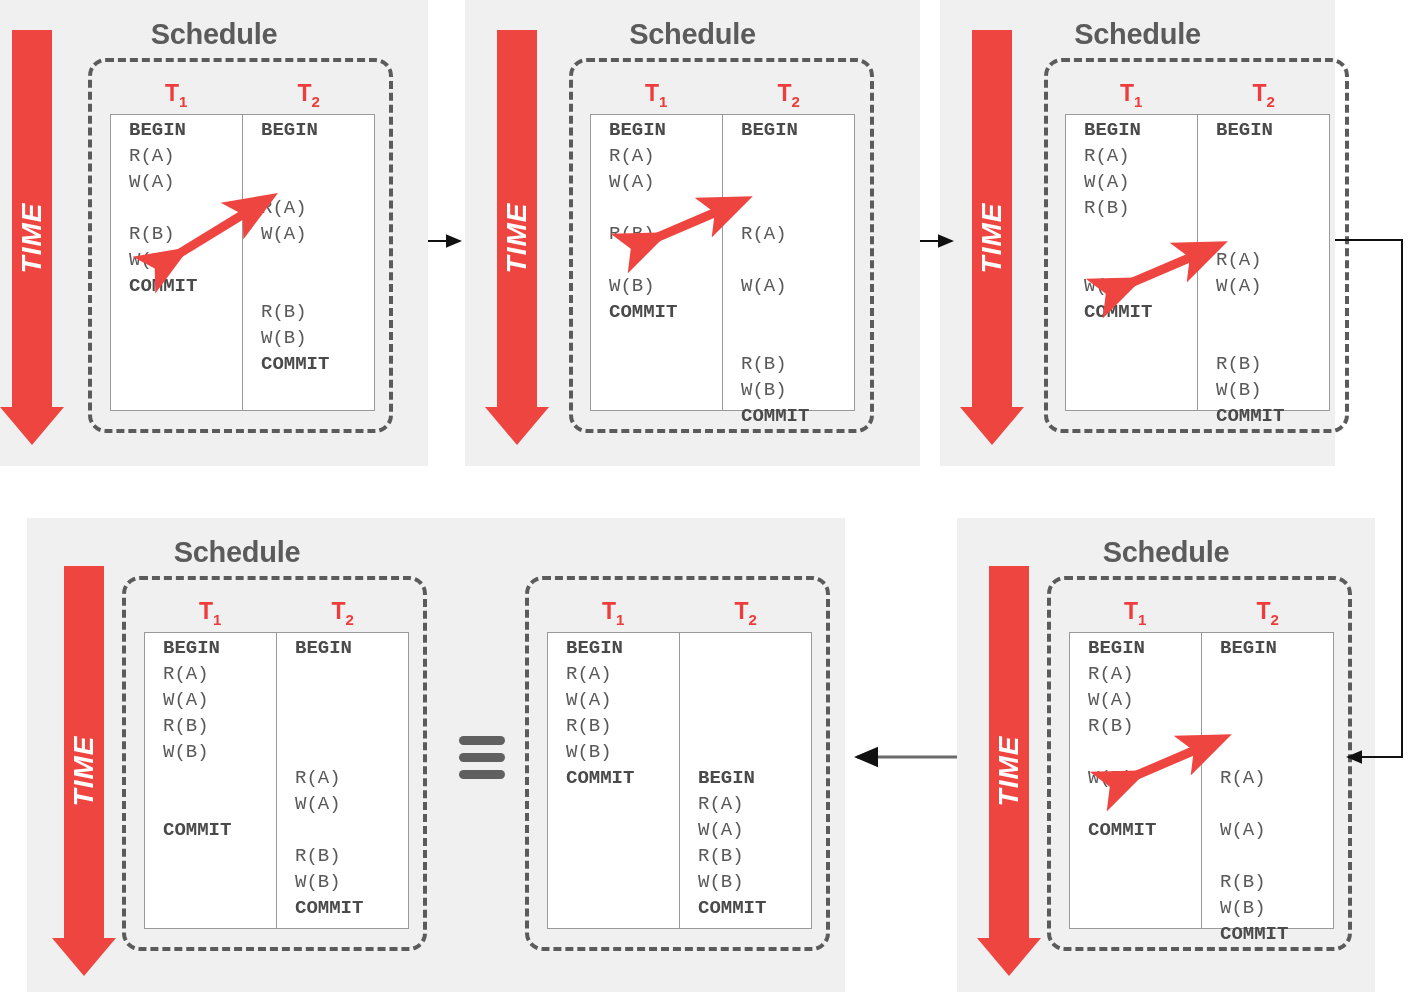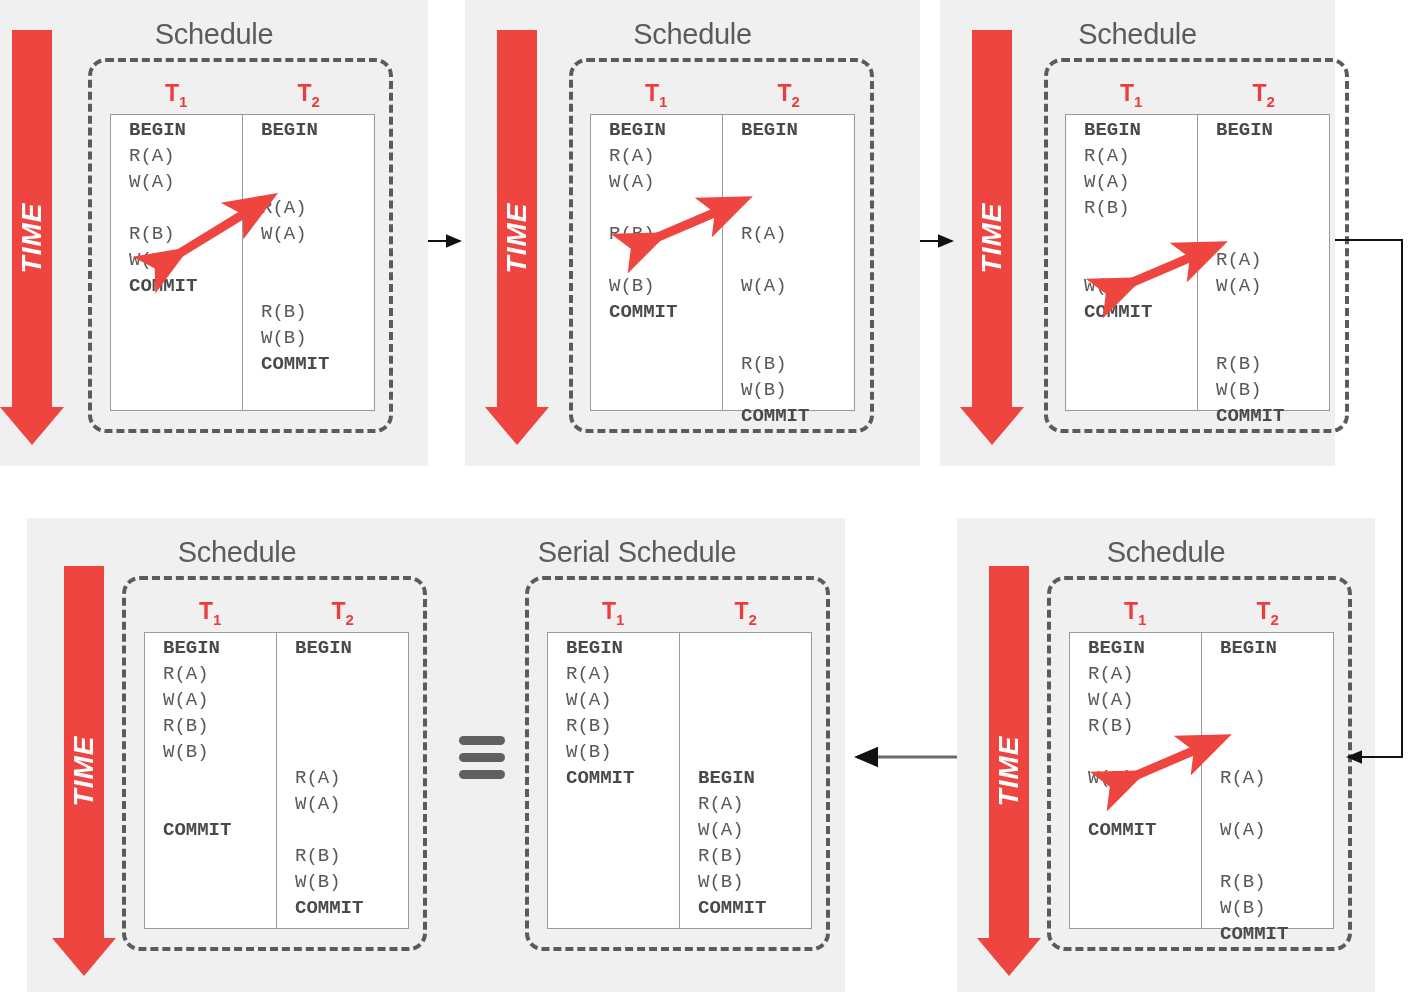--- a/index.html
+++ b/index.html
@@ -3,21 +3,21 @@
 <meta charset="utf-8">
 <style>
   html,body{margin:0;padding:0;}
   body{
     width:1415px;height:992px;position:relative;background:#ffffff;
     font-family:"Liberation Sans", sans-serif;overflow:hidden;
   }
   .panel{position:absolute;background:#f0f0f0;}
   .panel-title{
     position:absolute;left:0;right:0;top:18px;text-align:center;
-    font-size:29px;font-weight:normal;color:#5b5b5b;letter-spacing:-0.3px;
+    font-size:29px;font-weight:bold;color:#5b5b5b;letter-spacing:-0.3px;
   }
   .time-arrow{position:absolute;}
   .time-arrow .shaft{
     position:absolute;left:12px;top:0;width:40px;bottom:36px;background:#ee4540;
   }
   .time-arrow .head{
     position:absolute;left:0;bottom:0;width:0;height:0;
     border-left:32px solid transparent;border-right:32px solid transparent;
     border-top:38px solid #ee4540;
   }
@@ -347,21 +347,20 @@
         <div class="op kw">COMMIT</div>
       </div>
   </div>
 
   <div class="equiv" style="left:432px;top:218px;">
     <i></i>
     <i></i>
     <i></i>
   </div>
 
-  <div class="panel-title" style="left:400px;width:420px;top:18px;">Serial Schedule</div>
 
   <div class="dashbox" style="left:498px;top:58px;width:305px;height:375px;"></div>
 
   <div class="txheads" style="left:520px;top:80px;width:265px;height:30px;">
     <div class="th">
       <span>T</span><sub>1</sub>
     </div>
     <div class="th">
       <span>T</span><sub>2</sub>
     </div>

